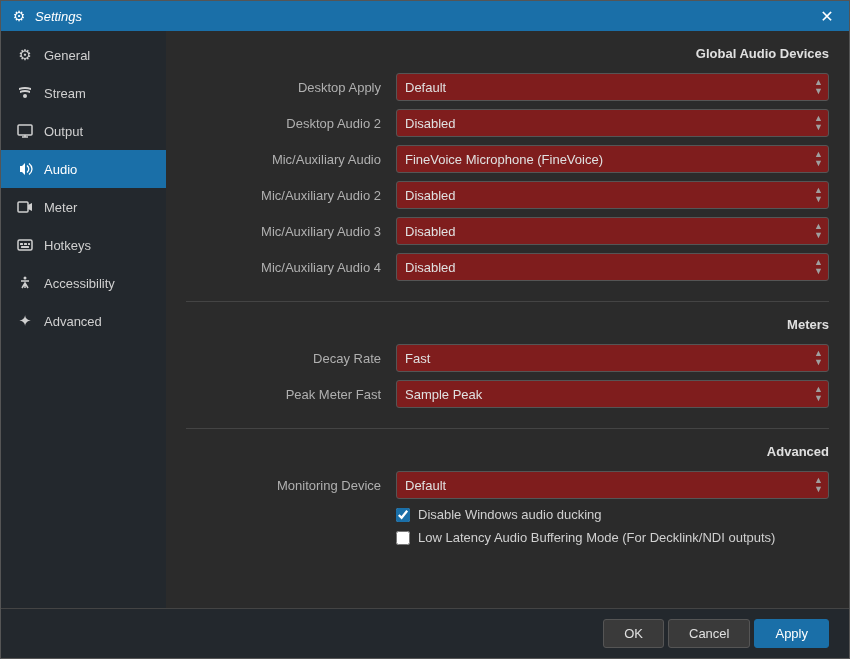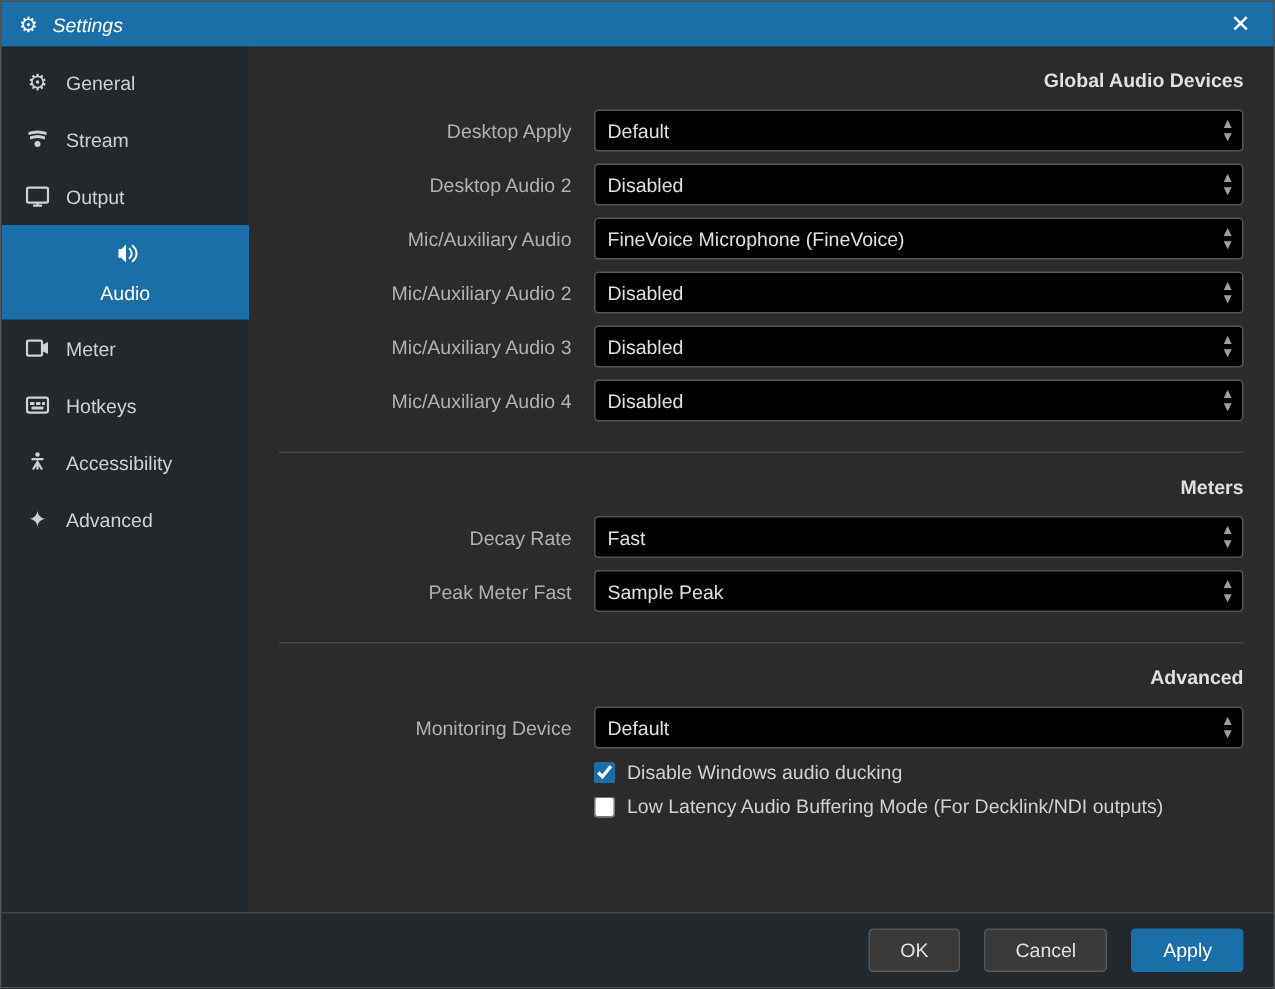--- a/index.html
+++ b/index.html
@@ -77,21 +77,20 @@
       align-items: center;
       gap: 10px;
       padding: 10px 15px;
       cursor: pointer;
       color: #d0d0d0;
       font-size: 13px;
     }
     .sidebar-item.active {
       background: #1a6fa8;
       color: white;
-      flex-direction: column;
     }
     .sidebar-icon {
       width: 18px;
       height: 18px;
       display: flex;
       align-items: center;
       justify-content: center;
       font-size: 15px;
       flex-shrink: 0;
     }
@@ -130,21 +129,21 @@
       flex-shrink: 0;
     }
     .select-wrapper {
       flex: 1;
       position: relative;
       display: flex;
       align-items: center;
     }
     .select-wrapper select {
       width: 100%;
-      background: #000000;
+      background: #7f1d1d;
       border: 1px solid #555;
       border-radius: 3px;
       color: #e0e0e0;
       font-size: 13px;
       padding: 4px 30px 4px 8px;
       height: 28px;
       appearance: none;
       -webkit-appearance: none;
       cursor: pointer;
       outline: none;
@@ -189,21 +188,21 @@
       color: #d0d0d0;
       font-size: 13px;
       cursor: pointer;
     }
     
     .footer {
       background: #23282d;
       padding: 10px 20px;
       display: flex;
       justify-content: flex-end;
-      gap: 16px;
+      gap: 4px;
       border-top: 1px solid #444;
       flex-shrink: 0;
     }
     .footer-btn {
       padding: 6px 20px;
       border-radius: 3px;
       border: 1px solid #555;
       font-size: 13px;
       cursor: pointer;
       background: #3a3a3a;

